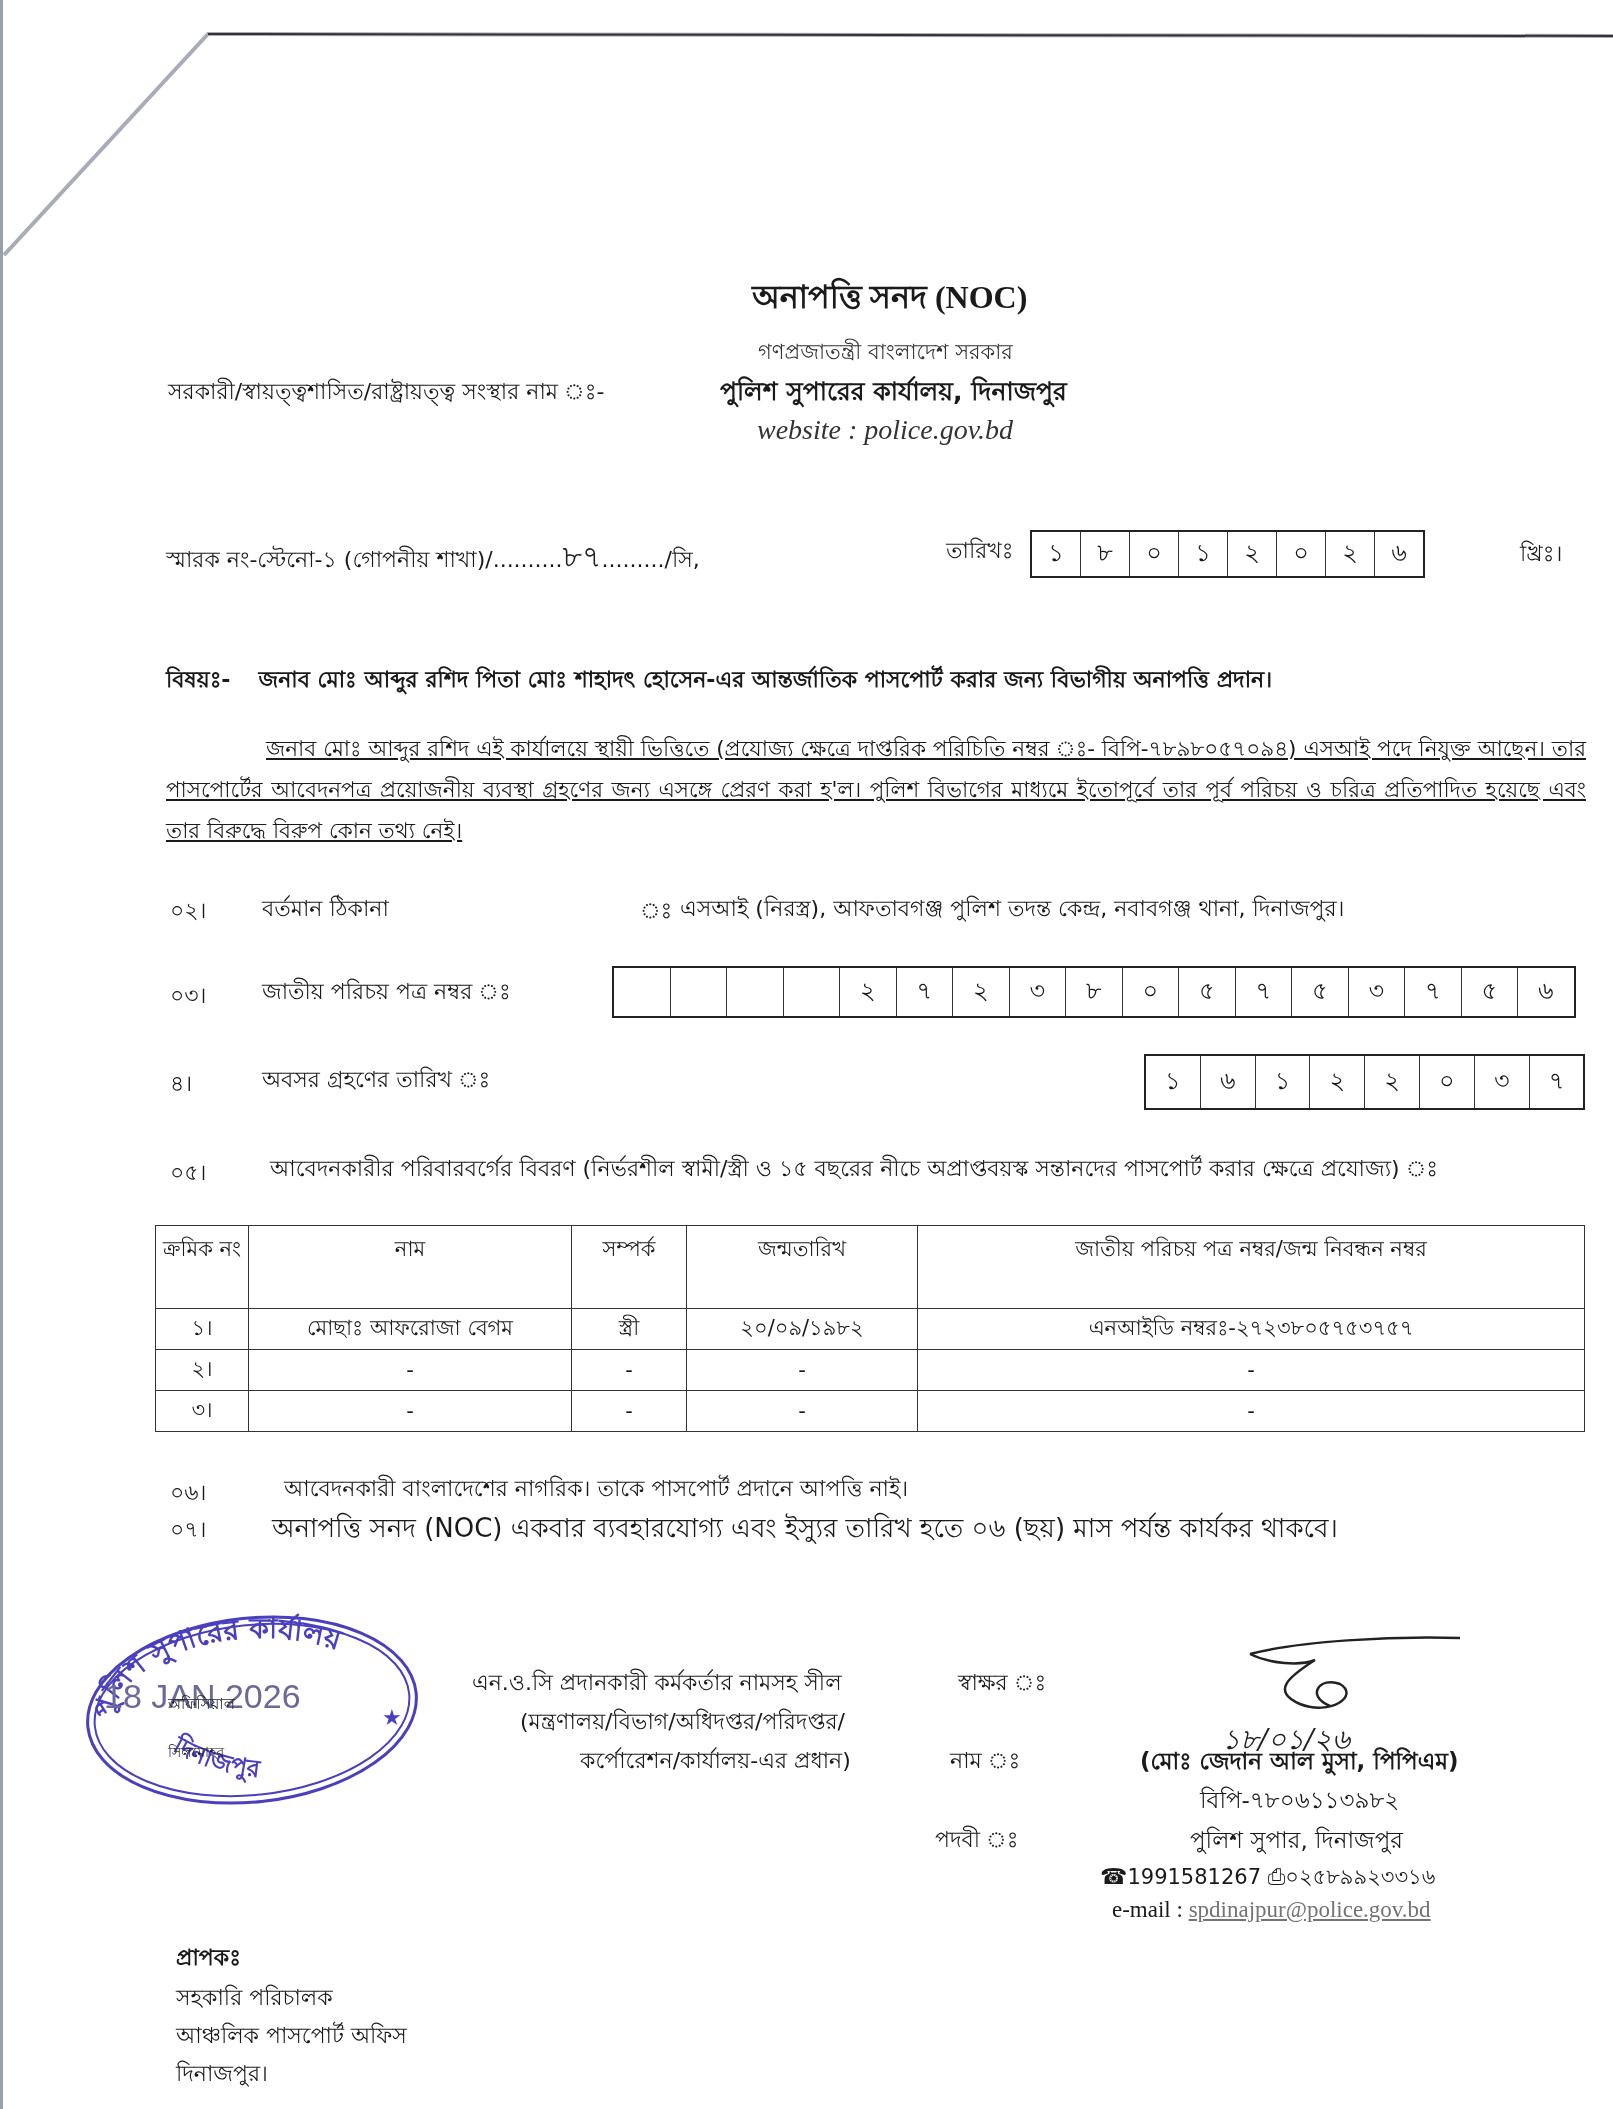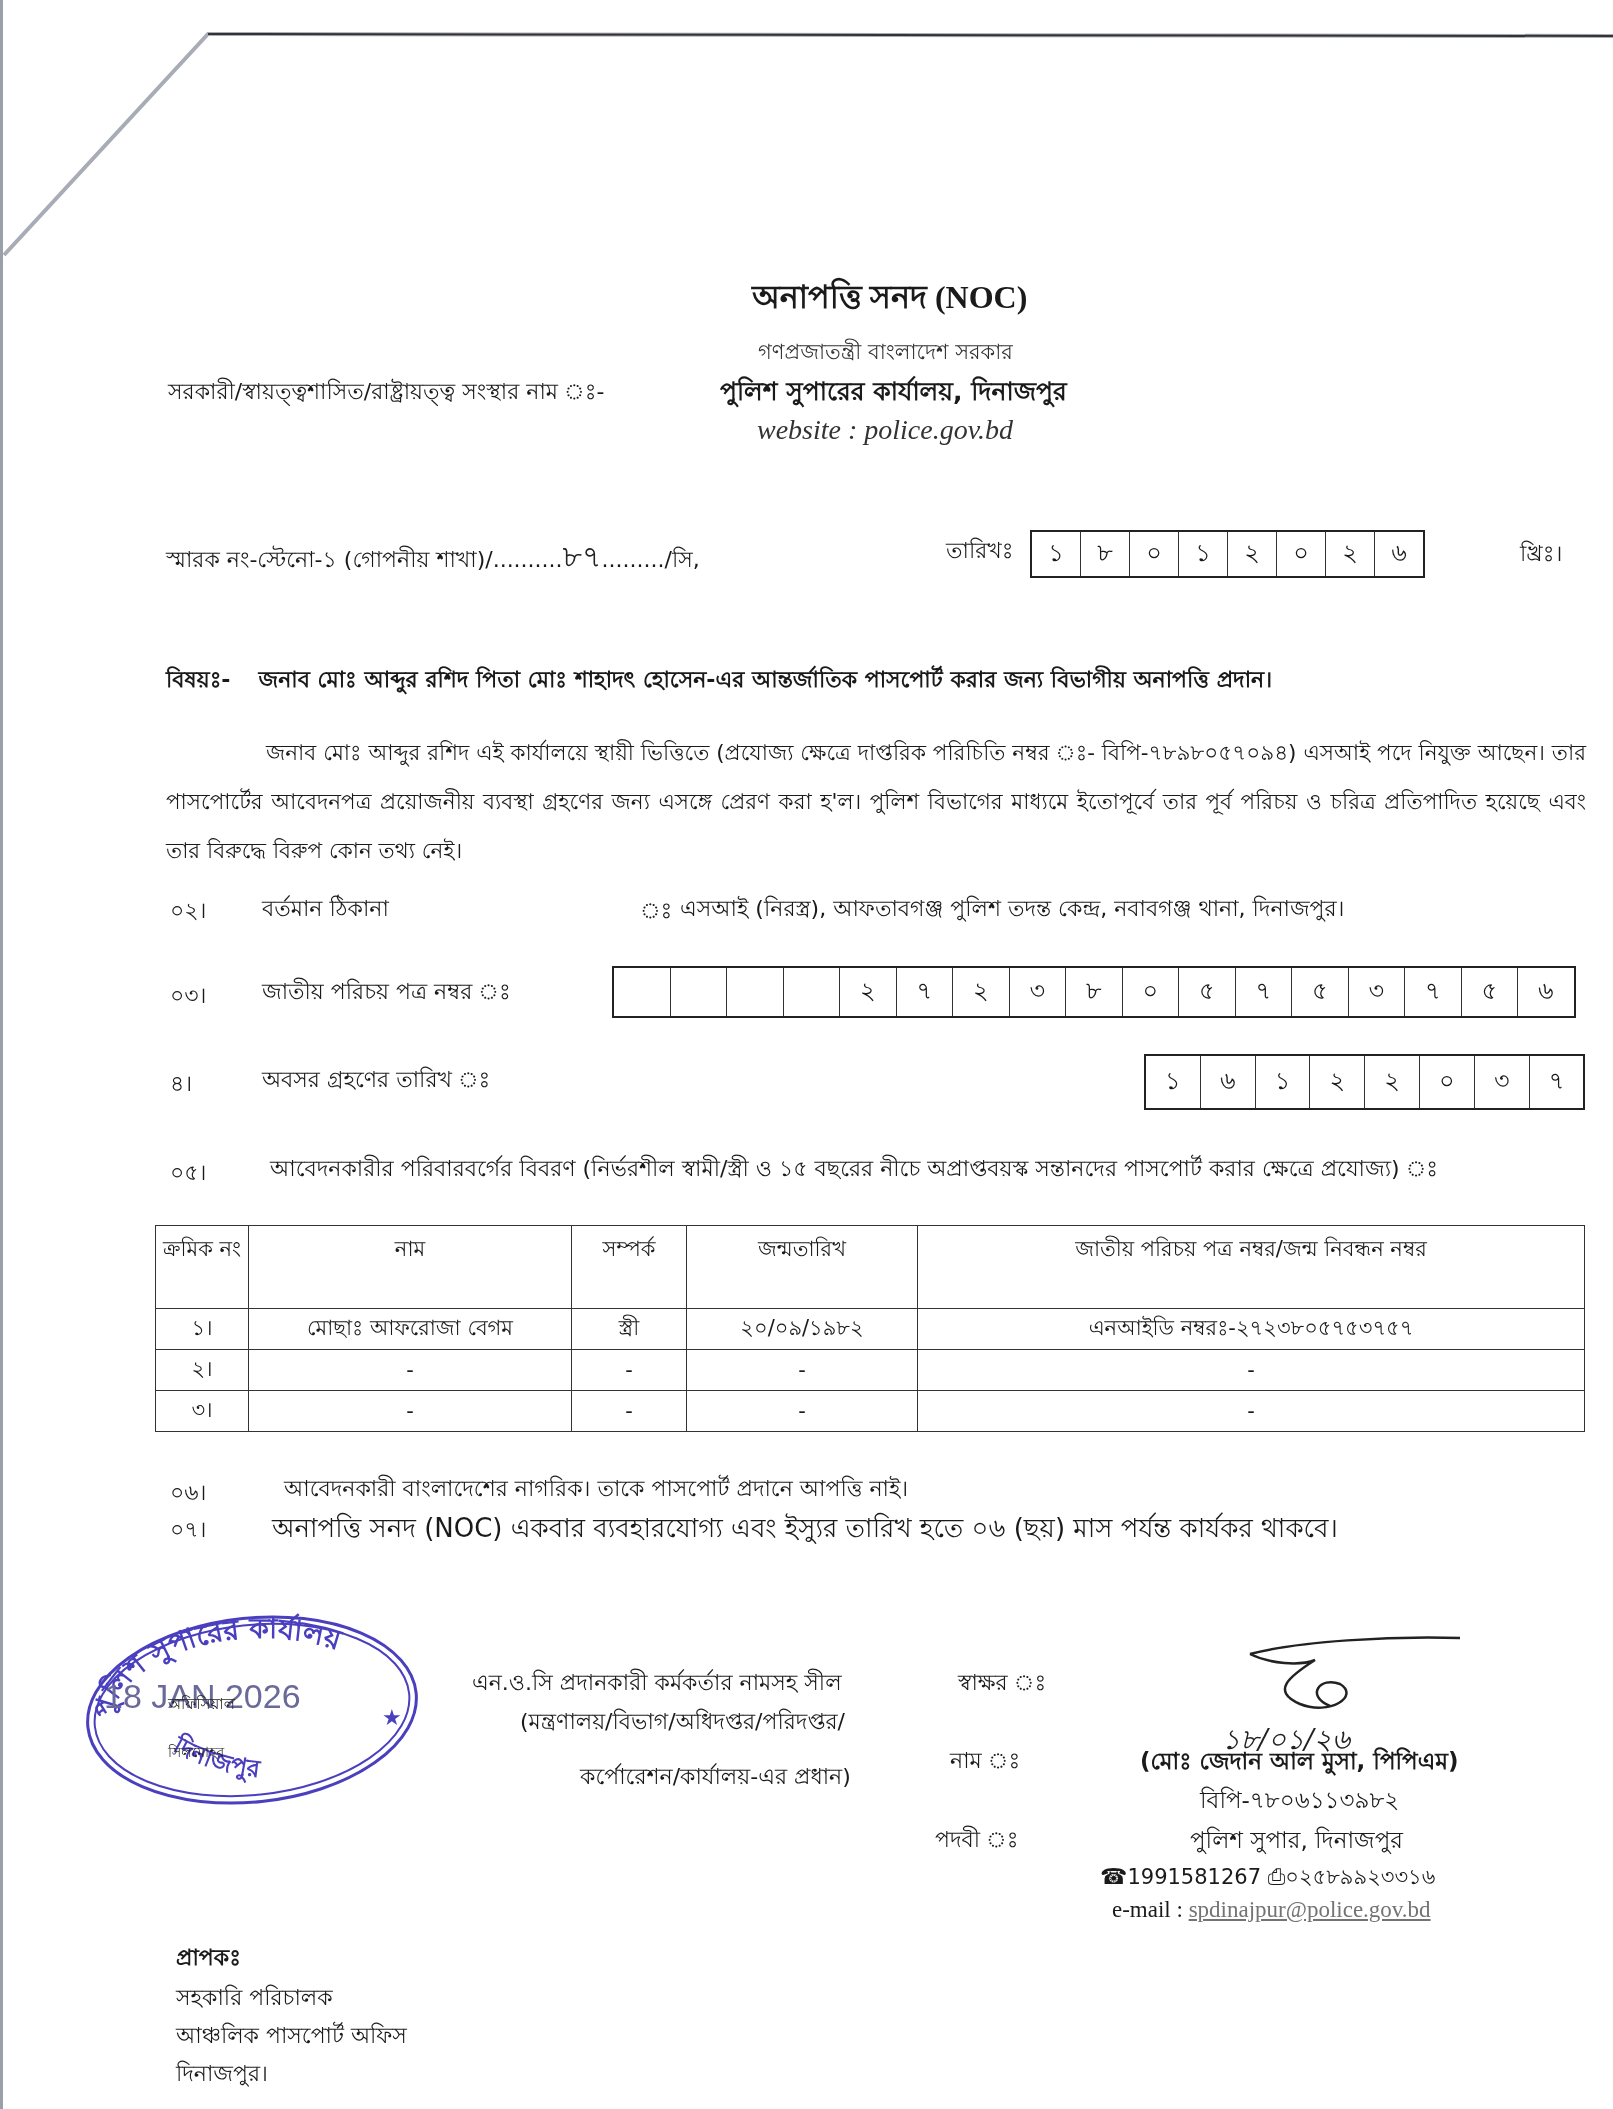--- a/index.html
+++ b/index.html
@@ -32,21 +32,21 @@
   .boxes .cell:last-child { border-right: none; }
   .date-boxes { left: 1030px; top: 530px; height: 44px; }
   .date-boxes .cell { width: 48px; }
   .date-suffix { left: 1520px; top: 536px; font-size: 22px; }
 
   .subject { left: 166px; top: 662px; font-size: 22px; font-weight: bold; }
   .subject .lbl { margin-right: 28px; }
 
   .para {
     position: absolute; left: 166px; top: 728px; width: 1420px;
-    font-size: 21.5px; line-height: 49px; text-indent: 100px; text-align: justify;
+    font-size: 21.5px; line-height: 41px; text-indent: 100px; text-align: justify; text-decoration: underline;
   }
 
   .item-no { font-size: 22px; }
   .row02-no { left: 170px; top: 893px; }
   .row02-label { left: 262px; top: 891px; font-size: 22px; }
   .row02-colon { left: 640px; top: 893px; font-size: 22px; }
   .row02-value { left: 680px; top: 891px; font-size: 22px; }
 
   .row03-no { left: 170px; top: 978px; }
   .row03-label { left: 262px; top: 974px; font-size: 22px; }
@@ -81,21 +81,21 @@
   .row07-text { left: 272px; top: 1508px; font-size: 26px; }
 
   .stamp {
     position: absolute; left: 82px; top: 1600px; width: 340px; height: 205px;
   }
   .stamp-official { position: absolute; left: 168px; top: 1692px; font-size: 15px; color: #222; }
   .stamp-seal { position: absolute; left: 168px; top: 1741px; font-size: 14px; color: #222; }
 
   .sig-caption1 { left: 472px; top: 1665px; font-size: 22px; }
   .sig-caption2 { left: 520px; top: 1704px; font-size: 22px; }
-  .sig-caption3 { left: 580px; top: 1743px; font-size: 22px; margin-top: 16px; }
+  .sig-caption3 { left: 580px; top: 1743px; font-size: 22px; }
   .sig-label { left: 958px; top: 1665px; font-size: 22px; }
   .name-label { left: 950px; top: 1743px; font-size: 22px; }
   .desig-label { left: 935px; top: 1822px; font-size: 22px; }
 
   .signature { position: absolute; left: 1210px; top: 1636px; width: 260px; height: 110px; }
   .sig-date { position: absolute; left: 1222px; top: 1718px; font-family: "DejaVu Serif", serif; font-style: italic; font-size: 28px; color: #222; }
   .officer-name { left: 1140px; top: 1743px; font-size: 23px; font-weight: bold; }
   .officer-bp { left: 1200px; top: 1782px; font-size: 23px; }
   .officer-desig { left: 1190px; top: 1822px; font-size: 23px; }
   .contact { left: 1100px; top: 1861px; font-size: 21px; }

